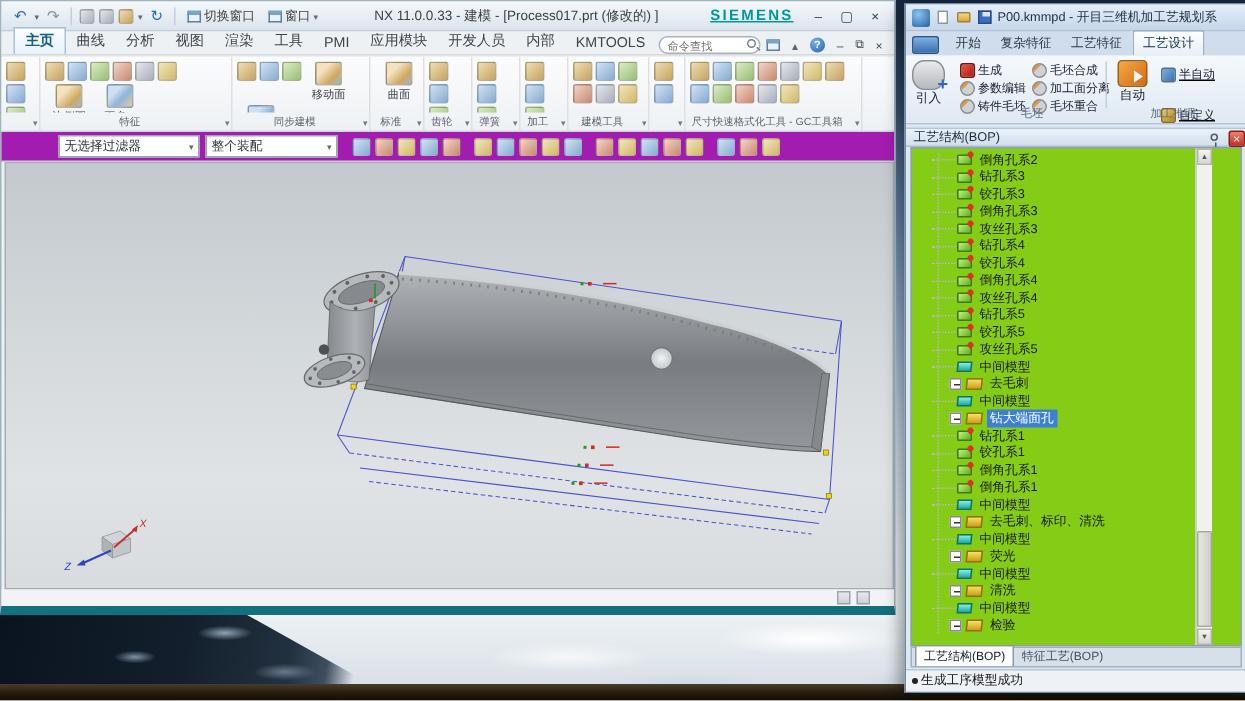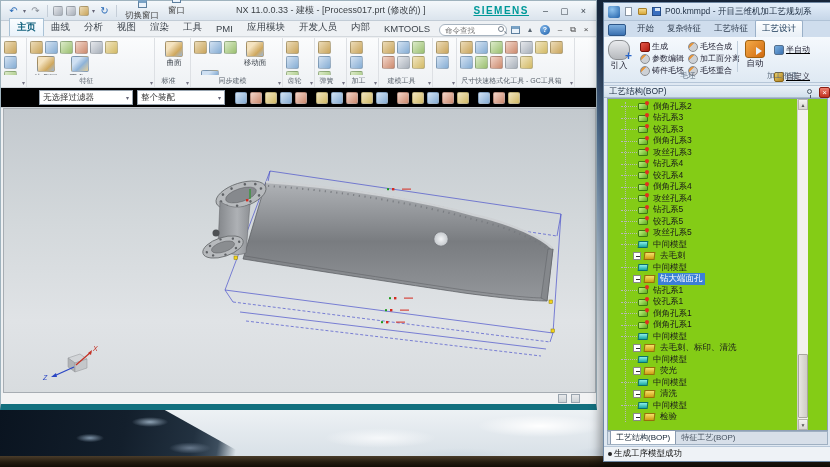--- a/index.html
+++ b/index.html
@@ -31,21 +31,21 @@
   .nx { position:absolute; left:0; top:0; width:597px; height:410px; background:#eef0f2;
     border:1px solid #9fb3be; border-bottom:6px solid #13707f; }
   .nx-title { position:absolute; left:0; top:0; right:0; height:20px;
     background:linear-gradient(180deg,#f4f8fb,#dbe4ed); border-bottom:1px solid #c2ccd6;
     display:flex; align-items:center; font-size:9px; color:#333; }
   .qat { display:flex; align-items:center; gap:3px; padding-left:6px; }
   .qat .qi { width:13px; height:13px; display:flex; align-items:center; justify-content:center;
     font-size:10px; color:#8a9099; }
   .qat .qi.blue { color:#2b6cb8; }
   .qat .sep { width:1px; height:12px; background:#c5ced8; margin:0 2px; }
-  .qat .qbtn { display:flex; align-items:center; gap:2px; font-size:8.5px; color:#444; padding:1px 3px;flex-direction:column; }
+  .qat .qbtn { display:flex; align-items:center; gap:2px; font-size:8.5px; color:#444; padding:1px 3px; }
   .mini-win { width:9px; height:8px; border:1px solid #5d7f9e; background:#eaf2fa; border-top:3px solid #7aa3c6; }
   .arr { font-size:6px; color:#667; }
   .nx-title-text { flex:1; text-align:center; color:#3a3f44; font-size:9px; white-space:nowrap; overflow:hidden; }
   .brand { color:#009999; font-weight:bold; font-size:10px; letter-spacing:1.5px; margin-right:8px;text-decoration:underline; }
   .winbtns { display:flex; gap:2px; margin-right:4px; }
   .winbtns span { width:17px; height:13px; display:flex; align-items:center; justify-content:center;
     font-size:9px; color:#39424c; }
   
   .nx-tabs { position:absolute; left:0; top:20px; right:0; height:16px; background:#eef1f4;
     border-bottom:1px solid #d4d9de; display:flex; align-items:flex-end; padding-left:8px; font-size:9.5px;justify-content:center; }
@@ -73,21 +73,21 @@
   .icn.c2{background:linear-gradient(135deg,#dcebc9,#9abf70);} .icn.c3{background:linear-gradient(135deg,#f2d5c9,#cc8a6e);}
   .icn.c4{background:linear-gradient(135deg,#e6e8ec,#a8b0ba);} .icn.c5{background:linear-gradient(135deg,#f1e5bf,#d2ba66);}
   .rbig { display:flex; flex-direction:column; align-items:center; width:32px; flex:none; }
   .bicn { width:18px; height:16px; border-radius:2px; border:1px solid rgba(60,70,80,.3); }
   .bicn.b0 { background:linear-gradient(135deg,#f4e3c0 30%,#cfa85e 70%,#9db8d8); }
   .bicn.b1 { background:linear-gradient(135deg,#cfe0f2 30%,#8fb3d8 60%,#e8cf96); }
   .blabel { font-size:7.5px; color:#3c434b; white-space:nowrap; margin-top:1px; }
   .glabel { position:absolute; left:0; right:8px; bottom:1px; text-align:center; font-size:7px; color:#5a636d; white-space:nowrap; overflow:hidden; }
   .garr { position:absolute; right:1px; bottom:1px; font-size:6px; color:#778; }
   
-  .selbar { position:absolute; left:0; top:87px; right:0; height:20px; background:#000000;
+  .selbar { position:absolute; left:0; top:87px; right:0; height:20px; background:#a21caf;
     border-bottom:1px solid #c9ced3; display:flex; align-items:center; gap:4px; padding-left:38px; }
   .combo { height:15px; background:#fff; border:1px solid #98a4b0; font-size:8.5px; color:#333;
     display:flex; align-items:center; justify-content:space-between; padding:0 3px; }
   .combo .arr { margin-left:6px; }
   .sicons { display:flex; align-items:center; gap:3px; margin-left:6px; }
   .sicon { width:12px; height:12px; border-radius:2px; border:1px solid rgba(60,70,80,.22); }
   
   .viewport { position:absolute; left:2px; top:107px; width:593px; height:285px;
     background:linear-gradient(180deg,#c3c9ce 0%,#d3d8db 40%,#e0e3e6 75%,#d8dcdf 100%);
     border:1px solid #a7adb3; }
@@ -275,44 +275,44 @@
               <span class="blabel">边倒圆</span>
             </div>
             <div class="rbig">
               <span class="bicn b1"></span>
               <span class="blabel">更多 ▾</span>
             </div>
           </div>
           <div class="glabel">特征</div>
           <span class="garr">▾</span>
         </div>
-        <div class="rgroup" style="width: 36px;">
-          <div class="ricons">
-            <div class="rbig">
-              <span class="bicn b0"></span>
-              <span class="blabel">曲面</span>
-            </div>
-          </div>
-          <div class="glabel">标准</div>
-          <span class="garr">▾</span>
-        </div>
         <div class="rgroup" style="width: 92px;">
           <div class="ricons">
             <span class="icn c0"></span>
             <span class="icn c1"></span>
             <span class="icn c2"></span>
             <div class="rbig">
               <span class="bicn b0"></span>
               <span class="blabel">移动面</span>
             </div>
             <div class="rbig">
               <span class="bicn b1"></span>
             </div>
           </div>
           <div class="glabel">同步建模</div>
+          <span class="garr">▾</span>
+        </div>
+        <div class="rgroup" style="width: 36px;">
+          <div class="ricons">
+            <div class="rbig">
+              <span class="bicn b0"></span>
+              <span class="blabel">曲面</span>
+            </div>
+          </div>
+          <div class="glabel">标准</div>
           <span class="garr">▾</span>
         </div>
         <div class="rgroup" style="width: 32px;">
           <div class="ricons">
             <span class="icn c0"></span>
             <span class="icn c1"></span>
             <span class="icn c2"></span>
           </div>
           <div class="glabel">齿轮</div>
           <span class="garr">▾</span>

